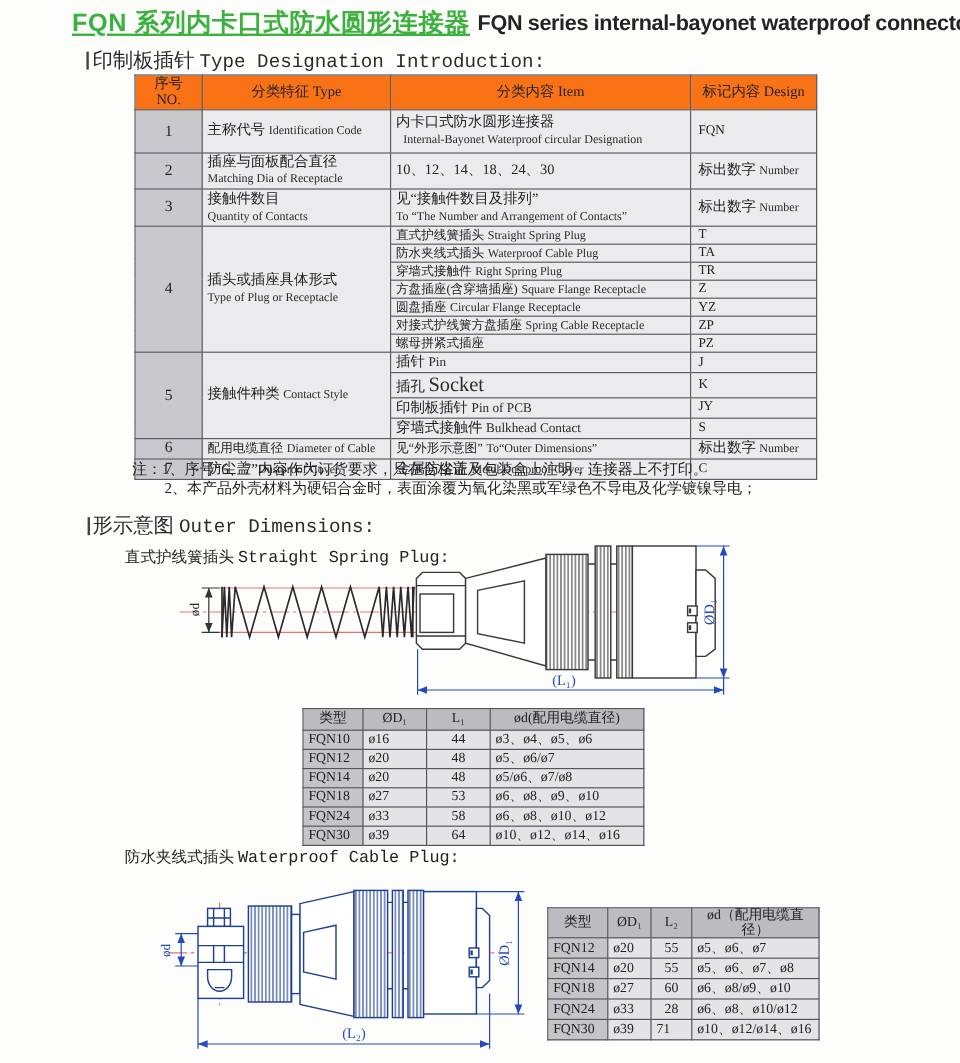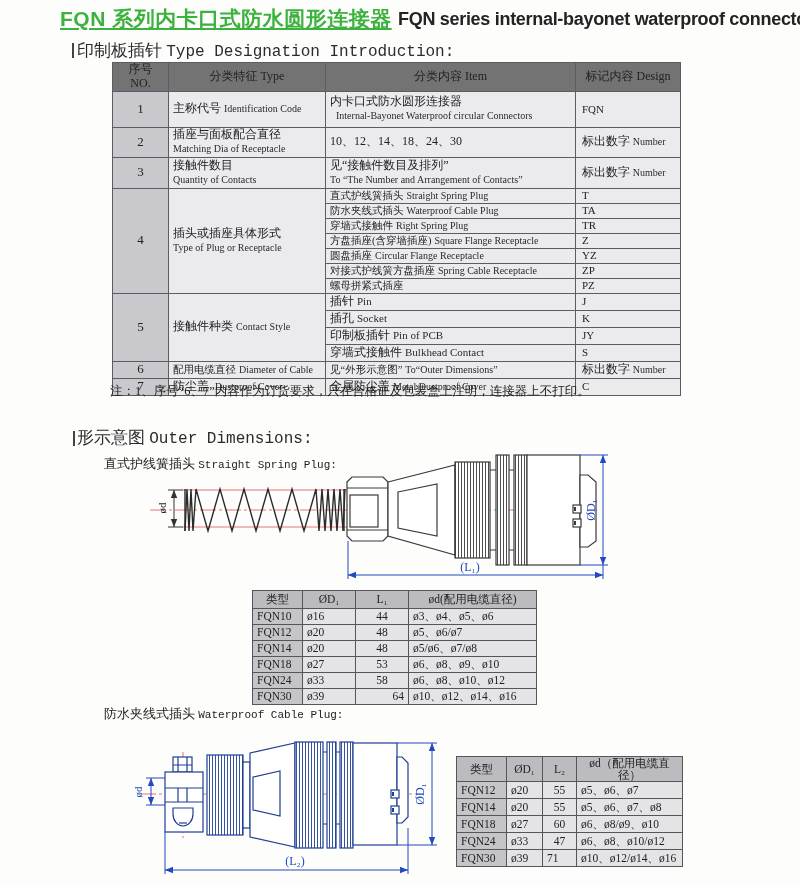--- a/index.html
+++ b/index.html
@@ -15,33 +15,33 @@
   .title-en{font-family:"Liberation Sans","DejaVu Sans",sans-serif;font-weight:bold;
     font-size:18px;color:#232323;letter-spacing:-.3px;white-space:nowrap;}
   
   .sec{font-size:17px;color:#2b2b2b;white-space:nowrap;}
   .sec .en{font-family:"Liberation Mono","DejaVu Sans Mono",monospace;font-size:16px;}
   .sliver{width:2px;height:15px;background:#444;}
   
   table{border-collapse:collapse;table-layout:fixed;}
   .mt{width:568px;font-size:12px;}
   .mt td{border:1px solid #5c5c62;padding:0 4px;vertical-align:middle;background:#ebebee;line-height:1.15;}
-  .mt .hd td{background:#737373;text-align:center;height:17px;font-size:12px;}
+  .mt .hd td{background:#f97316;text-align:center;height:17px;font-size:12px;}
   .mt td.no{background:#c9c9cd;text-align:center;font-size:13px;}
   .mt .zh{font-size:12px;}
   .mt .en{font-family:"Liberation Serif","DejaVu Serif",serif;font-size:10px;color:#2a2a2a;}
   .mt .sm{font-size:10.5px;}
   .mt td.code{font-size:11px;padding-left:6px;}
   .mt tr.sub td{height:14px;}
   .mt tr.sub5 td{height:16px;}
   
   .notes{font-size:12.5px;line-height:15.5px;color:#1f1f1f;white-space:nowrap;}
   
   .cap{font-size:13px;white-space:nowrap;}
-  .cap .en{font-family:"Liberation Mono","DejaVu Sans Mono",monospace;font-size:11px;}
+  .cap .en{font-family:"Liberation Mono","DejaVu Sans Mono",monospace;font-size:14px;}
   
   .dt td{border:1px solid #55565a;background:#e4e4e7;padding:0 4px;line-height:1.05;}
   .dt .hd td{background:#bcbcc0;text-align:center;}
   .dt td.t{background:#c5c5c9;}
   .t1{width:284px;font-size:11.5px;}
   .t1 td{height:15px;}
   .t1 .hd td{height:17px;}
   .t2{width:226px;font-size:11.5px;}
   .t2 td{height:16px;}
   .t2 .hd td{height:14px;}
@@ -69,21 +69,21 @@
   <tbody>
       <tr class="hd">
     <td>序号 NO.</td>
     <td>分类特征 Type</td>
     <td>分类内容  Item</td>
     <td>标记内容 Design</td>
   </tr>
   <tr style="height:36px;">
     <td class="no">1</td>
     <td><span class="zh">主称代号</span> <span class="en">Identification Code</span></td>
-    <td><span class="zh">内卡口式防水圆形连接器</span><br><span class="en" style="padding-left:6px;">Internal-Bayonet Waterproof circular Connectors</span></td>
+    <td><span class="zh">内卡口式防水圆形连接器</span><br><span class="en" style="padding-left:6px;">Internal-Bayonet Waterproof circular Designation</span></td>
     <td class="code">FQN</td>
   </tr>
   <tr style="height:30px;">
     <td class="no">2</td>
     <td><span class="zh">插座与面板配合直径</span><br><span class="en">Matching Dia of Receptacle</span></td>
     <td><span>10、12、14、18、24、30</span></td>
     <td class="code"><span class="zh">标出数字</span> <span class="en">Number</span></td>
   </tr>
   <tr style="height:31px;">
     <td class="no">3</td>
@@ -121,21 +121,21 @@
         <td><span class="zh sm">螺母拼紧式插座</span> <span class="en"></span></td>
         <td class="code">PZ</td>
       </tr>
   <tr class="sub5">
     <td class="no" rowspan="4">5</td>
     <td rowspan="4"><span class="zh">接触件种类</span> <span class="en">Contact Style</span></td>
     <td><span class="zh">插针</span> <span class="en" style="font-size:11px;">Pin</span></td>
     <td class="code">J</td>
   </tr>
   <tr class="sub5">
-        <td><span class="zh">插孔</span> <span class="en" style="font-size:11px;">Socket</span></td>
+        <td><span class="zh">插孔</span> <span class="en" style="font-size:17px;">Socket</span></td>
         <td class="code">K</td>
       </tr>
   <tr class="sub5">
         <td><span class="zh">印制板插针</span> <span class="en" style="font-size:11px;">Pin of PCB</span></td>
         <td class="code">JY</td>
       </tr>
   <tr class="sub5">
         <td><span class="zh">穿墙式接触件</span> <span class="en" style="font-size:11px;text-align:center;">Bulkhead Contact</span></td>
         <td class="code">S</td>
       </tr>
@@ -149,20 +149,21 @@
     <td class="no">7</td>
     <td><span class="zh">防尘盖</span>&nbsp; <span class="en">Dustproof Cover</span></td>
     <td><span class="zh">金属防尘盖</span> <span class="en">Metal Dustproof Cover</span></td>
     <td class="code">C</td>
   </tr>
 </tbody>
   </table>
 
 <div class="abs notes" style="left:110px;top:384px;">
   <div>注：1、序号“6、7”内容作为订货要求，只在合格证及包装盒上注明，连接器上不打印。</div>
+  <div style="padding-left:27px;">2、本产品外壳材料为硬铝合金时，表面涂覆为氧化染黑或军绿色不导电及化学镀镍导电；</div>
 </div>
 
 <div class="abs sliver" style="left:73px;top:431px;"></div>
 <div class="abs sec" style="left:77px;top:426px;">
   <span>形示意图</span>
   <span class="en">Outer Dimensions:</span>
 </div>
 
 <div class="abs cap" style="left:104px;top:455px;">
   <span>直式护线簧插头</span>
@@ -275,21 +276,21 @@
       </tr>
   <tr>
         <td class="t">FQN24</td>
         <td>ø33</td>
         <td style="text-align:center">58</td>
         <td>ø6、ø8、ø10、ø12</td>
       </tr>
   <tr>
         <td class="t">FQN30</td>
         <td>ø39</td>
-        <td style="text-align:right">64</td>
+        <td style="text-align:center">64</td>
         <td>ø10、ø12、ø14、ø16</td>
       </tr>
 </tbody>
   </table>
 
 <div class="abs cap" style="left:104px;top:705px;">
   <span>防水夹线式插头</span>
   <span class="en">Waterproof Cable Plug:</span>
 </div>
 
@@ -385,21 +386,21 @@
       </tr>
   <tr>
         <td class="t">FQN18</td>
         <td>ø27</td>
         <td style="text-align:center">60</td>
         <td>ø6、ø8/ø9、ø10</td>
       </tr>
   <tr>
         <td class="t">FQN24</td>
         <td>ø33</td>
-        <td style="text-align:center">47</td>
+        <td style="text-align:center">28</td>
         <td>ø6、ø8、ø10/ø12</td>
       </tr>
   <tr>
         <td class="t">FQN30</td>
         <td>ø39</td>
         <td style="text-align:left">71</td>
         <td>ø10、ø12/ø14、ø16</td>
       </tr>
 </tbody>
   </table>

